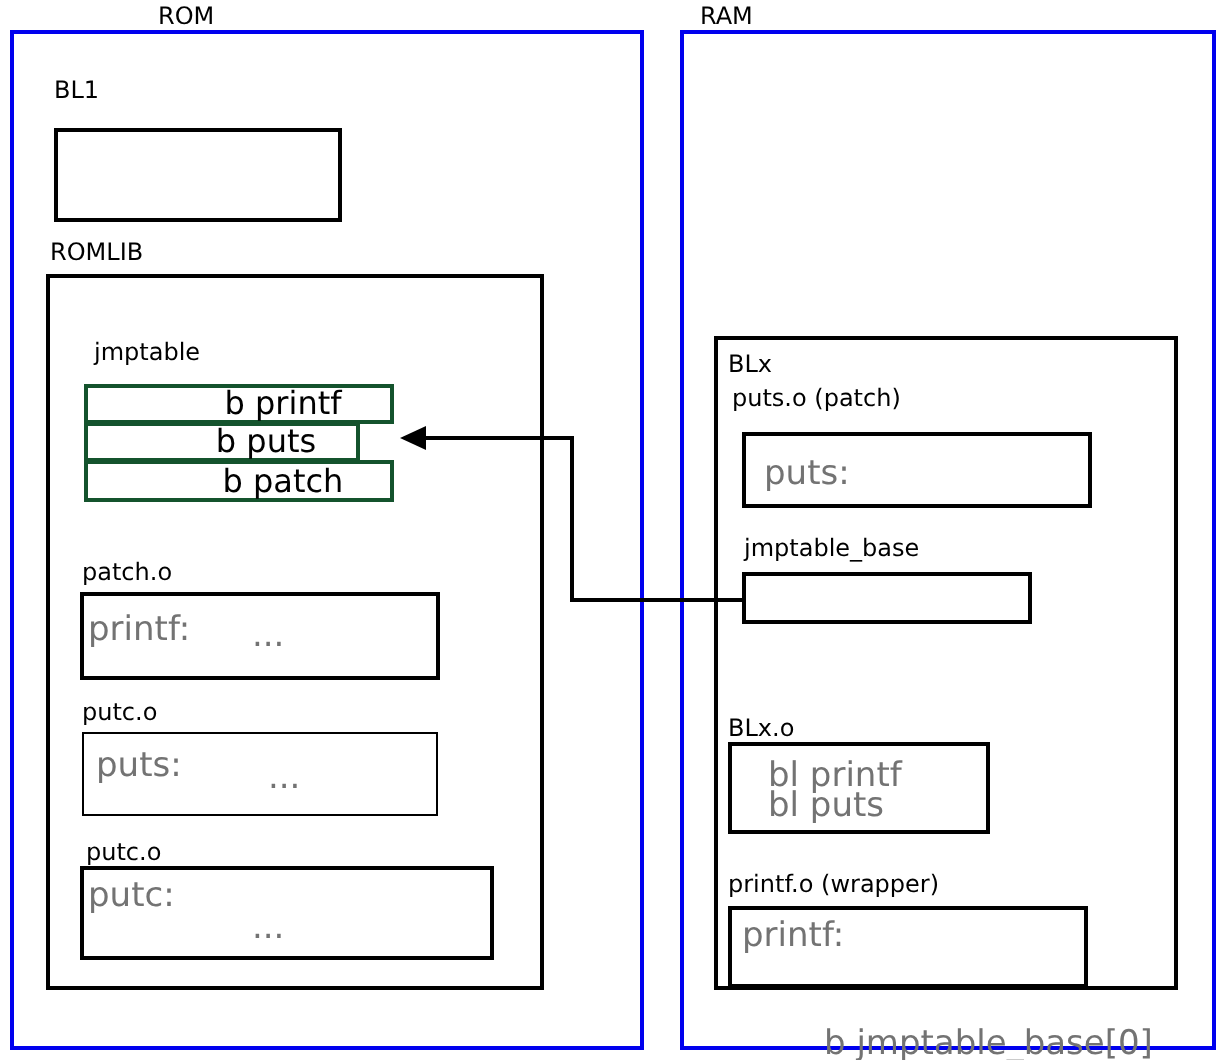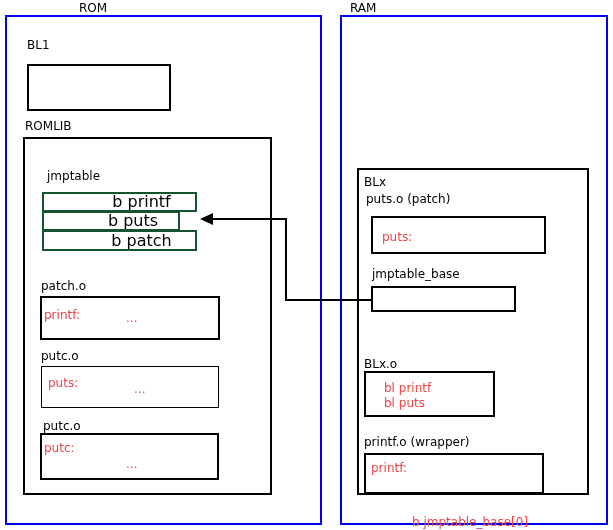--- a/index.html
+++ b/index.html
@@ -51,24 +51,24 @@
     font-size: 16px;
     line-height: 1;
     display: flex;
     align-items: center;
     justify-content: center;
     white-space: pre;
     padding-left: 44px;
   }
   .txt {
     position: absolute;
-    font-size: 12px;
+    font-size: 17px;
     line-height: 14px;
     white-space: pre;
-    color: #ef4444;
+    color: #737373;
   }
   svg.connector {
     position: absolute;
     left: 0;
     top: 0;
     width: 613px;
     height: 530px;
     pointer-events: none;
     overflow: visible;
   }
@@ -102,21 +102,21 @@
     <div class="txt" style="left:84px; top:13px;">...</div>
   </div>
 
   <div class="lbl" style="left:41px; top:349px;">putc.o</div>
   <div class="box-thin" style="left:41px; top:366px; width:178px; height:42px;">
     <div class="txt" style="left:6px; top:9px;">puts:</div>
     <div class="txt" style="left:92px; top:15px;">...</div>
   </div>
 
   <div class="lbl" style="left:43px; top:419px;">putc.o</div>
-  <div class="box" style="left:40px; top:433px; width:179px; height:47px;">
+  <div class="box" style="left:40px; top:433px; width:207px; height:47px;">
     <div class="txt" style="left:2px; top:6px;">putc:</div>
     <div class="txt" style="left:84px; top:22px;">...</div>
   </div>
 
   <div class="lbl" style="left:350px; top:1px;">RAM</div>
 
   <div class="region" style="left:340px; top:15px; width:268px; height:510px;"></div>
 
   <div class="box" style="left:357px; top:168px; width:232px; height:327px;"></div>
   <div class="lbl" style="left:364px; top:175px;">BLx</div>

